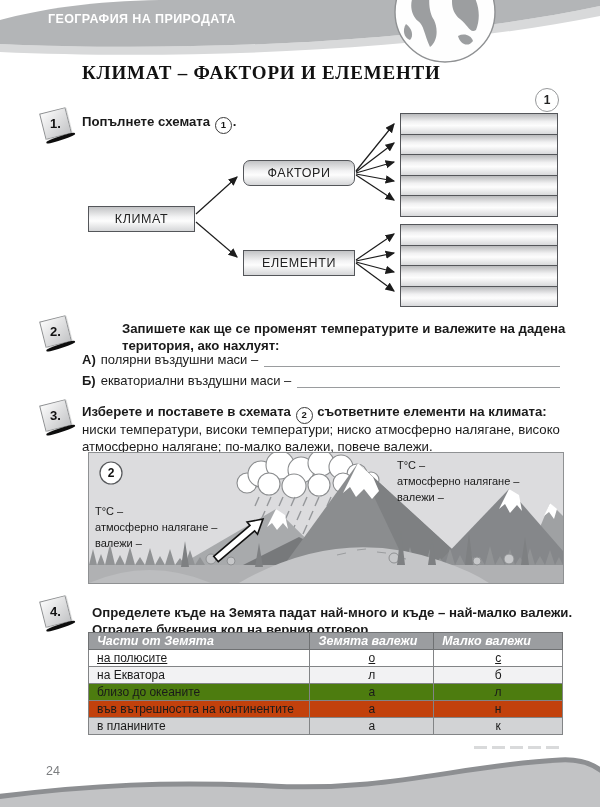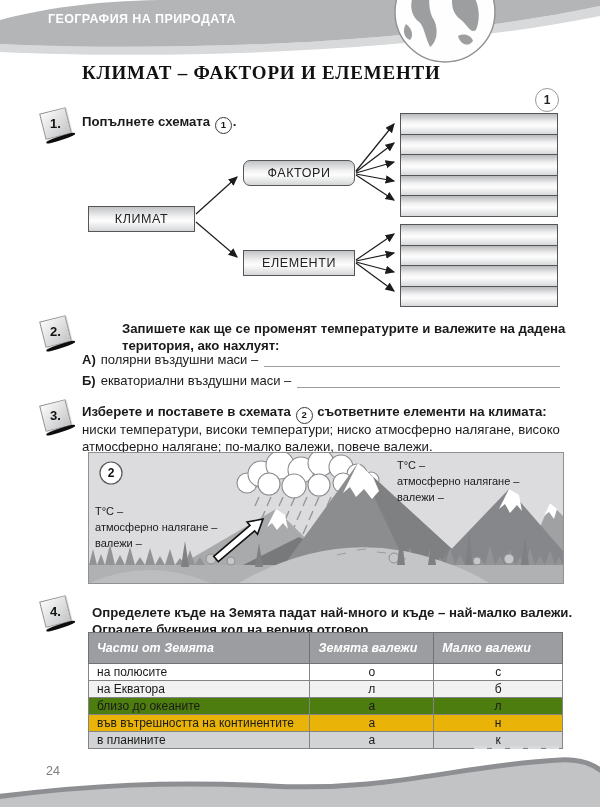--- a/index.html
+++ b/index.html
@@ -30,24 +30,24 @@
   
   .fill-row{position:absolute;left:82px;width:478px;display:flex;align-items:flex-end;font-size:13px;}
   .fill-row .lbl{font-weight:bold;margin-right:5px;}
   .fill-line{flex:1;border-bottom:1px solid #9a9c9e;height:14px;margin-left:6px;}
 
   
   .scene{position:absolute;left:88px;top:452px;width:474px;height:130px;border:1px solid #8f9193;box-sizing:content-box;}
 
   
   table.t4{position:absolute;left:88px;top:632px;width:475px;border-collapse:collapse;font-size:12px;}
-  table.t4 th{background:#9b9da0;color:#fff;font-weight:bold;font-style:italic;font-size:12.5px;text-align:left;padding:8px 8px;border:1px solid #6f7173;}
+  table.t4 th{background:#9b9da0;color:#fff;font-weight:bold;font-style:italic;font-size:12.5px;text-align:left;padding:1px 8px;border:1px solid #6f7173;}
   table.t4 td{border:1px solid #828486;padding:1px 8px;height:13px;}
   table.t4 td.code{text-align:center;}
-  .r0{background:#ffffff;} .r1{background:#f2f2f3;} .r2{background:#4d7c0f;} .r3{background:#eab308;} .r4{background:#d2d3d5;}
+  .r0{background:#ffffff;text-decoration:underline;} .r1{background:#f2f2f3;} .r2{background:#4d7c0f;} .r3{background:#c2410c;} .r4{background:#d2d3d5;}
 
   
   .note{position:absolute;left:92px;top:742px;font-style:italic;font-size:12.5px;color:#222;}
   .dashes{position:absolute;left:474px;top:746px;display:flex;gap:5px;}
   .dash{width:13px;height:0;border-bottom:3px solid #d9dadb;}
   .pageno{position:absolute;left:46px;top:764px;font-size:12.5px;color:#7c7e80;}
 </style>
 </head>
 <body>
 

